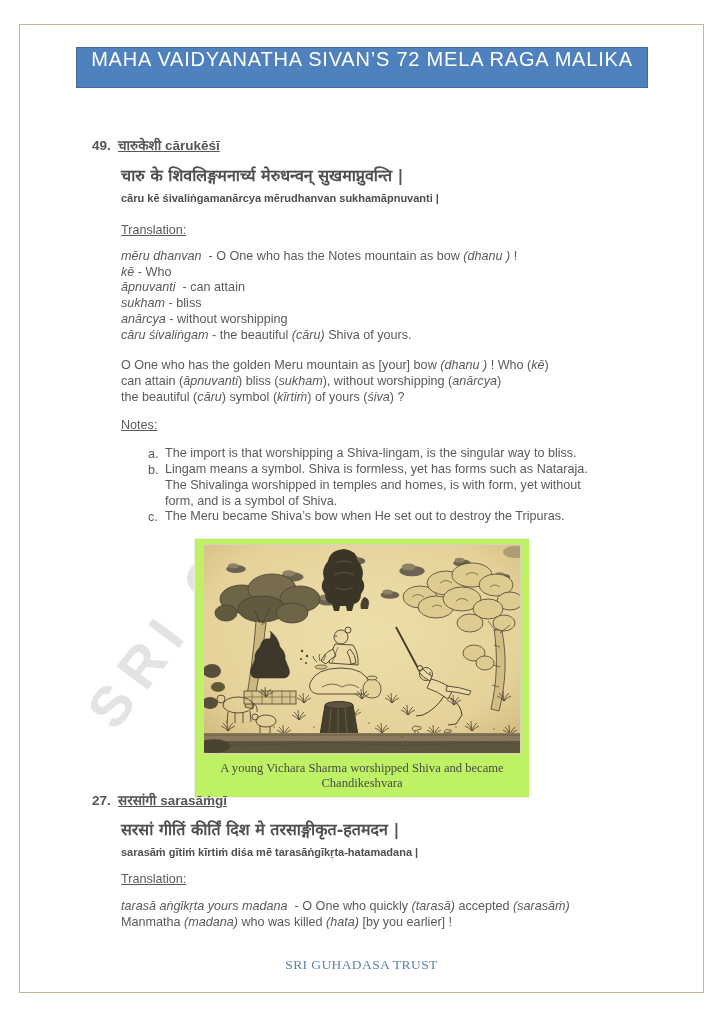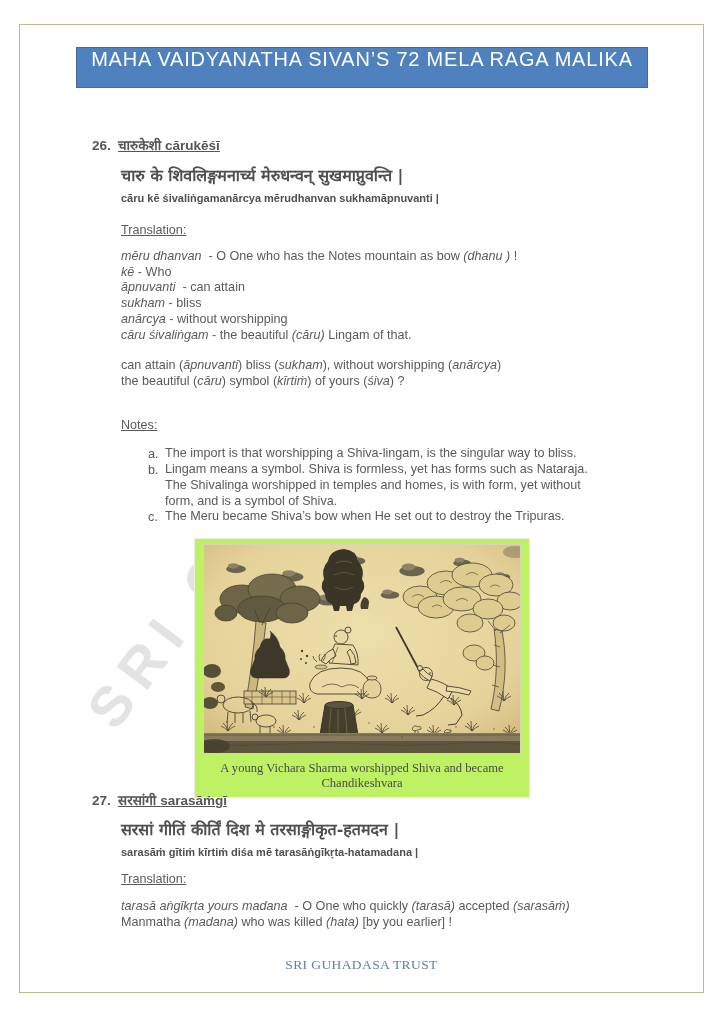--- a/index.html
+++ b/index.html
@@ -58,40 +58,41 @@
 
   <div class="frame"></div>
 
   <div class="watermark">SRI G</div>
 
   <div class="banner">
     <span>MAHA VAIDYANATHA SIVAN’S 72 MELA RAGA MALIKA</span>
   </div>
 
   <div class="abs heading" style="left:92px; top:136px;">
-    <span class="num">26.</span><span class="htitle"><span>चारुकेशी </span><span>cārukēśī</span></span>
+    <span class="num">49.</span><span class="htitle"><span>चारुकेशी </span><span>cārukēśī</span></span>
   </div>
 
   <div class="abs" style="left:121px; top:164px;">
     <div class="verse-dev">चारु के शिवलिङ्गमनार्च्य मेरुधन्वन् सुखमाप्नुवन्ति |</div>
     <div class="verse-rom">cāru kē śivaliṅgamanārcya mērudhanvan sukhamāpnuvanti |</div>
   </div>
 
   <div class="abs label" style="left:121px; top:223px;">Translation:</div>
 
   <div class="abs" style="left:121px; top:249px;">
     <div class="ln"><span class="it">mēru dhanvan</span><span>  - O One who has the Notes mountain as bow </span><span class="it">(dhanu )</span><span> !</span></div>
     <div class="ln"><span class="it">kē</span><span> - Who</span></div>
     <div class="ln"><span class="it">āpnuvanti</span><span>  - can attain</span></div>
     <div class="ln"><span class="it">sukham</span><span> - bliss</span></div>
     <div class="ln"><span class="it">anārcya</span><span> - without worshipping</span></div>
-    <div class="ln"><span class="it">cāru śivaliṅgam</span><span> - the beautiful </span><span class="it">(cāru)</span><span> Lingam of that.</span></div>
+    <div class="ln"><span class="it">cāru śivaliṅgam</span><span> - the beautiful </span><span class="it">(cāru)</span><span> Shiva of yours.</span></div>
   </div>
 
   <div class="abs para" style="left:121px; top:357px;">
+    <div class="ln"><span>O One who has the golden Meru mountain as [your] bow </span><span class="it">(dhanu )</span><span> ! Who (</span><span class="it">kē</span><span>)</span></div>
     <div class="ln"><span>can attain (</span><span class="it">āpnuvanti</span><span>) bliss (</span><span class="it">sukham</span><span>), without worshipping (</span><span class="it">anārcya</span><span>)</span></div>
     <div class="ln"><span>the beautiful (</span><span class="it">cāru</span><span>) symbol (</span><span class="it">kīrtiṁ</span><span>) of yours (</span><span class="it">śiva</span><span>) ?</span></div>
   </div>
 
   <div class="abs label" style="left:121px; top:418px;">Notes:</div>
 
   <div class="abs" style="left:148px; top:446px;">
     <div class="note">
       <span class="nlet">a.</span>
       <div>

